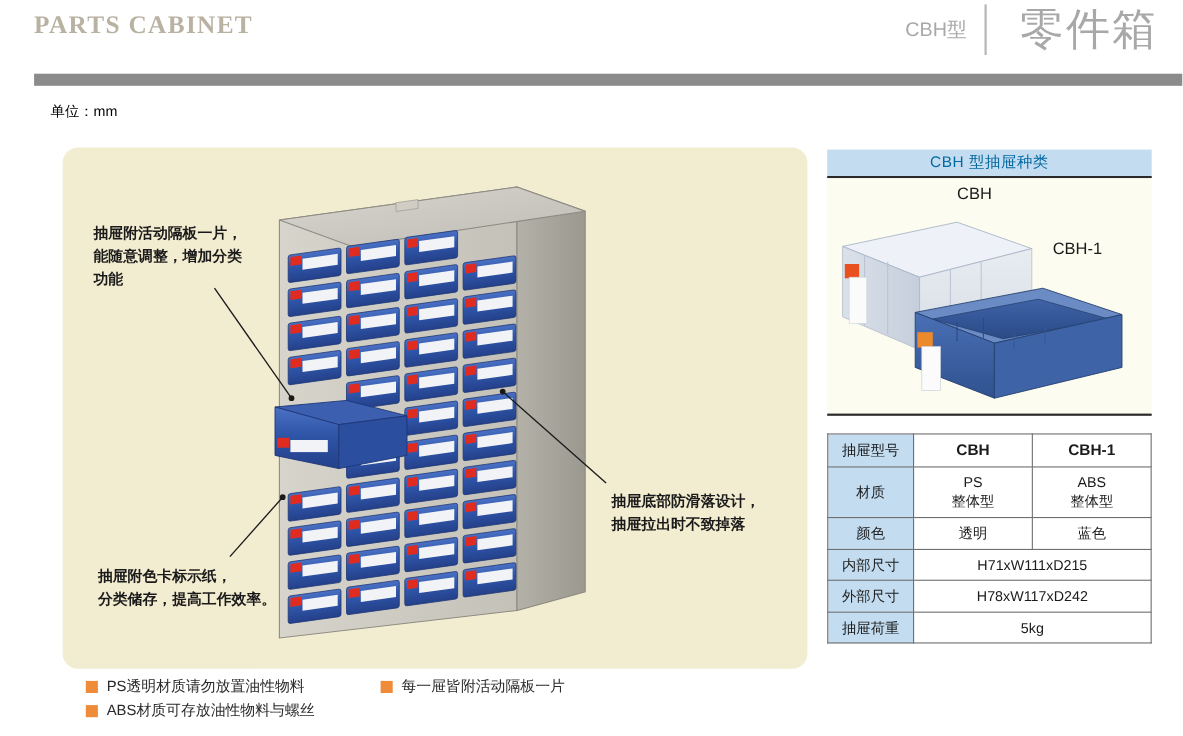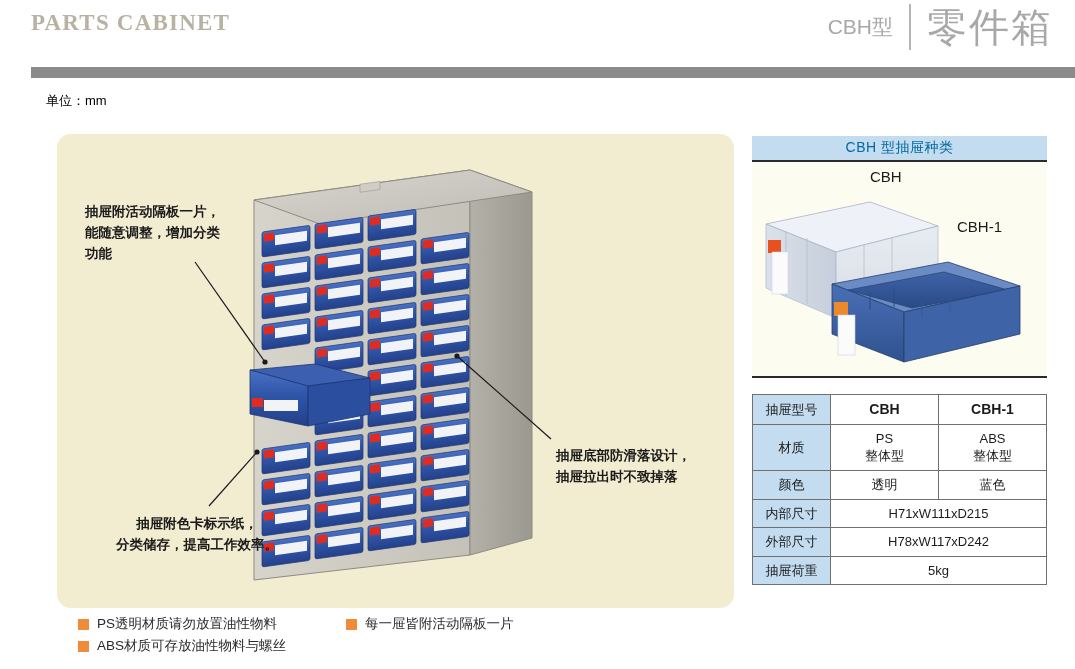--- a/index.html
+++ b/index.html
@@ -27,36 +27,37 @@
     font-family: Liberation Serif, serif;
   }
   #header-right {
     position: absolute;
     right: 22px; top: 4px;
     display: flex;
     align-items: center;
     gap: 0px;
   }
   #header-model {
-    font-size: 21px;
+    font-size: 18px;
     color: #a8a8a8;
     font-family: "Liberation Sans", sans-serif;
     padding-right: 16px;
   }
   #header-divider {
     width: 2px;
     height: 46px;
     background: #b5b5b5;
   }
   #header-cn {
     font-size: 40px;
     color: #a8a8a8;
     letter-spacing: 2px;
     padding-left: 16px;
     line-height: 1;
+    margin-left: 14px;
   }
   #header-bar {
     position: absolute;
     left: 31px; top: 67px;
     width: 1044px; height: 11px;
     background: #8b8b8b;
   }
   #unit-label {
     position: absolute;
     left: 46px; top: 92px;
@@ -84,21 +85,21 @@
   .annot {
     position: absolute;
     font-size: 13.5px;
     line-height: 1.55;
     color: #1a1a1a;
     font-weight: bold;
     font-family: Liberation Serif, serif;
     white-space: pre-line;
   }
   #annot-top { left: 28px; top: 68px; width: 220px; }
-  #annot-bottom-left { left: 20px; top: 380px; width: 240px; text-align: center; }
+  #annot-bottom-left { left: 32px; top: 380px; width: 240px; }
   #annot-right { left: 499px; top: 312px; width: 200px; }
 
   .leader { position: absolute; overflow: visible; }
 
   
   #notes {
     position: absolute;
     left: 78px; top: 615px;
     width: 640px;
   }

